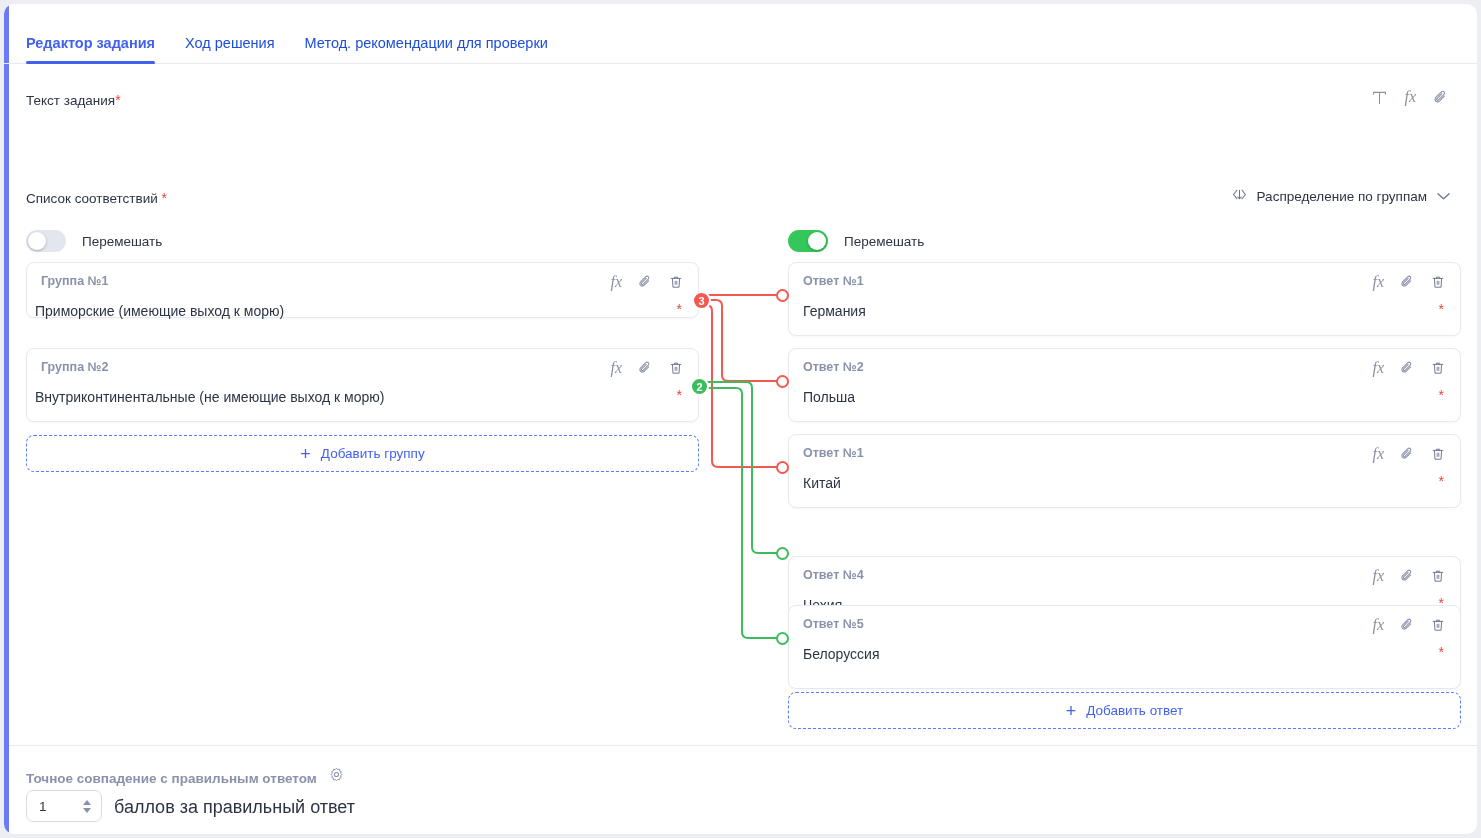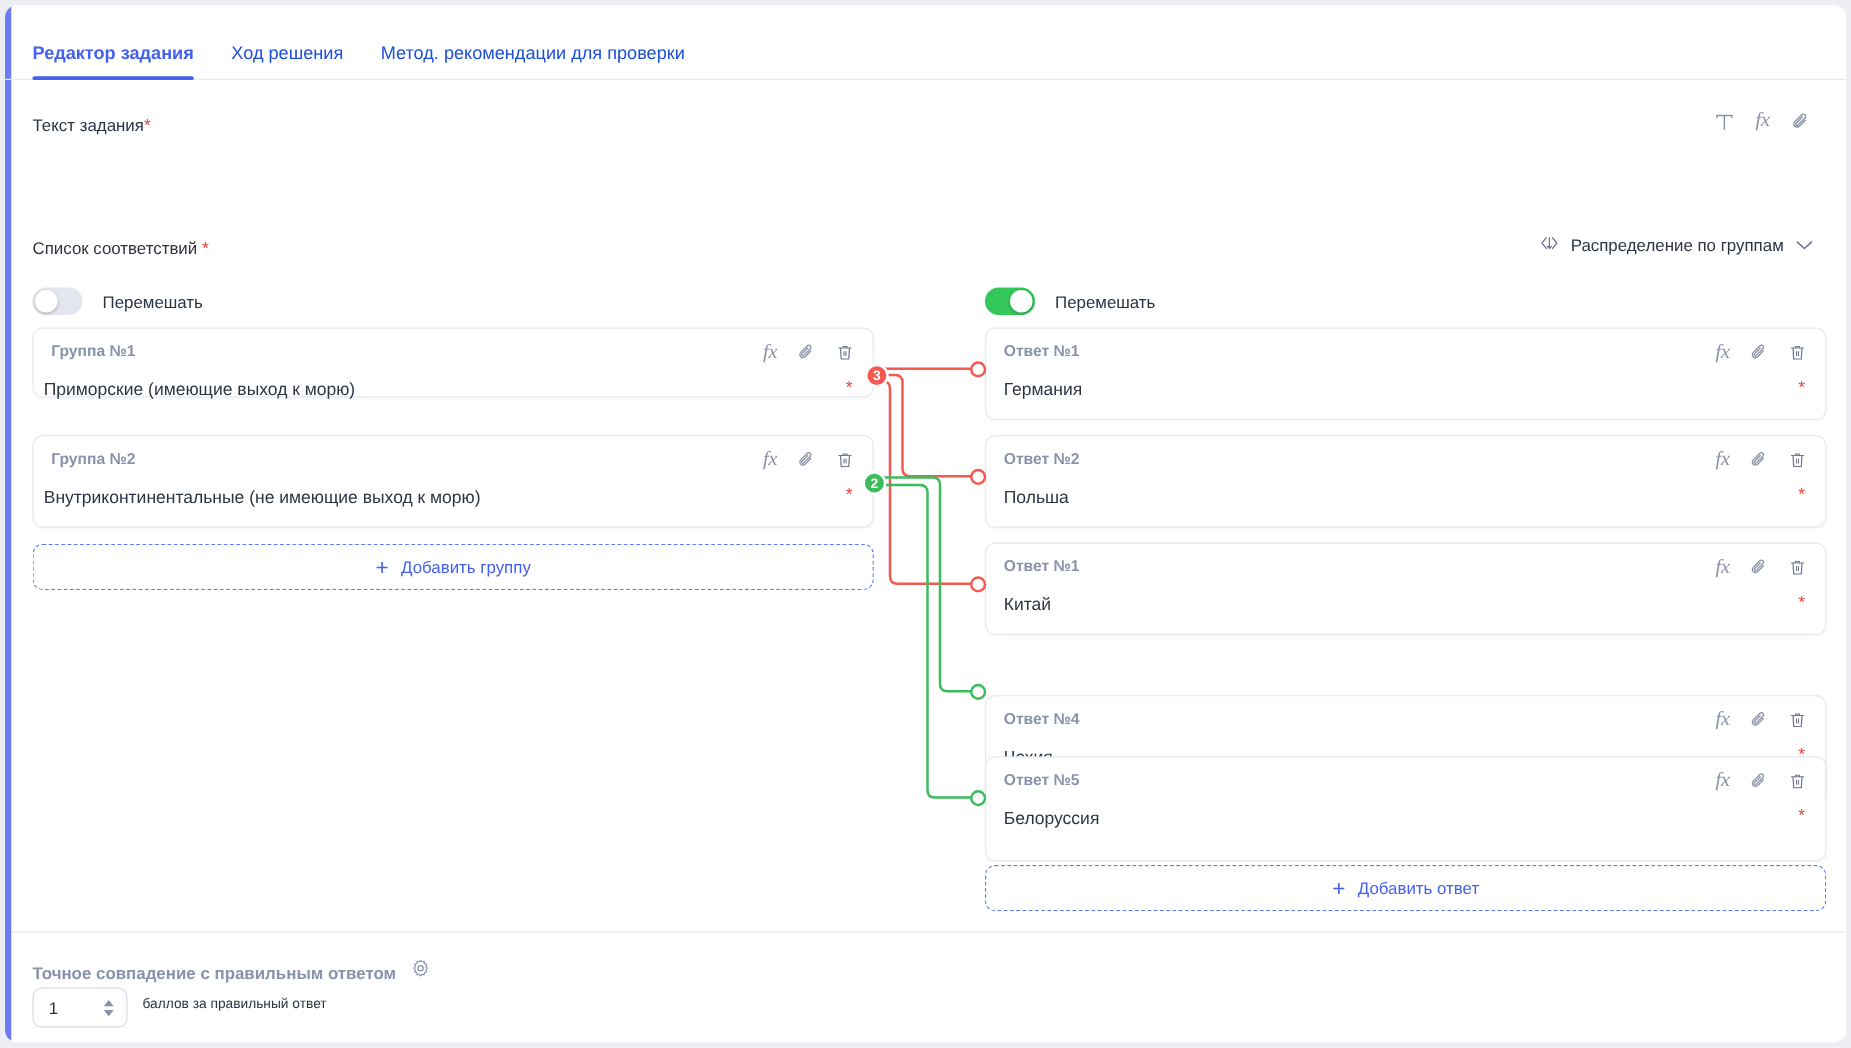--- a/index.html
+++ b/index.html
@@ -176,21 +176,21 @@
   }
   .stepper-arrows {
     display: flex; flex-direction: column; gap: 3px;
     padding-right: 10px; cursor: pointer;
   }
   .arrow-up, .arrow-dn { width: 0; height: 0; border-left: 4.5px solid transparent; border-right: 4.5px solid transparent; }
   .arrow-up { border-bottom: 5.5px solid #8a92ab; }
   .arrow-dn { border-top: 5.5px solid #8a92ab; }
   .points-text {
     position: absolute; left: 110px; top: 793px;
-    font-size: 11px; color: #2c3444;
+    font-size: 18px; color: #2c3444;
   }
   .fx { font-family: "Liberation Serif", "DejaVu Serif", serif; font-style: italic; font-size: 16px; }
 </style>
 </head>
 <body>
 
 <div class="card">
   <div class="accent-stripe"></div>
 
   <div class="tabs">

